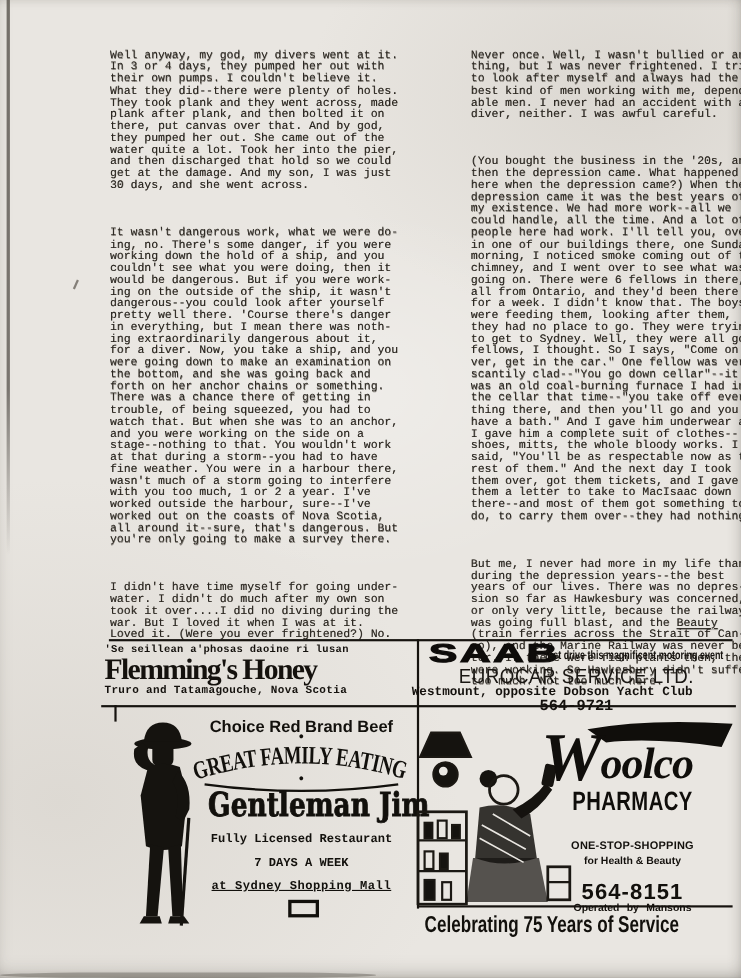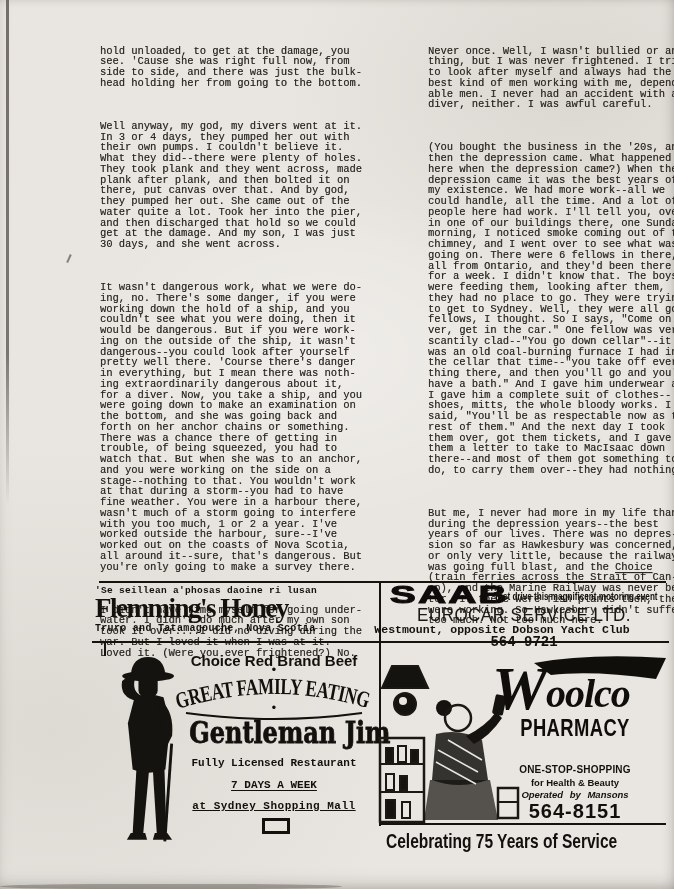--- a/index.html
+++ b/index.html
@@ -47,50 +47,46 @@
   .saab-phone{position:absolute;left:382px;top:634px;width:284px;text-align:center;font-size:14px;font-weight:bold;color:#14110d;}
 
   
   .jim-center{position:absolute;left:168px;width:212px;text-align:center;color:#12100c;}
   .jim-header{top:652px;font-family:"Liberation Sans",sans-serif;font-weight:bold;font-size:15px;white-space:nowrap;}
   .jim-bullet1{top:666px;font-size:13px;line-height:10px;}
   .jim-bullet2{top:704px;font-size:13px;line-height:10px;}
   .jim-arch{position:absolute;left:174px;top:675px;width:200px;height:46px;}
   .jim-name{top:717px;font-family:"DejaVu Serif","Liberation Serif",serif;font-weight:bold;font-size:30px;line-height:32px;transform:scaleX(.8);transform-origin:center top;white-space:nowrap;-webkit-text-stroke:.8px #12100c;}
   .jim-line1{top:757px;font-size:11px;font-weight:bold;}
-  .jim-line2{top:779px;font-size:11px;font-weight:bold;text-decoration:underline;text-underline-offset:2px;}
+  .jim-line2{top:779px;font-size:11px;font-weight:bold;text-underline-offset:2px;}
   .jim-line3{top:800px;font-size:11px;font-weight:bold;letter-spacing:.5px;text-decoration:underline;}
   .jim-rect{position:absolute;left:262px;top:818px;width:22px;height:10px;border:3.5px solid #12100c;}
   .jim-man{position:absolute;left:100px;top:654px;width:100px;height:202px;}
 
   
   .woolco-illu{position:absolute;left:378px;top:660px;width:168px;height:163px;}
   .woolco-logo{position:absolute;left:494px;top:655px;width:174px;height:62px;}
   .woolco-pharmacy{position:absolute;left:500px;top:714px;width:150px;text-align:center;font-family:"Liberation Sans",sans-serif;font-weight:900;font-size:23px;color:#0f0d0a;transform:scale(.8,1.05);transform-origin:center top;letter-spacing:.5px;white-space:nowrap;}
   .woolco-small{position:absolute;left:505px;width:140px;text-align:center;font-family:"Liberation Sans",sans-serif;font-weight:bold;color:#14110d;}
   .woolco-l1{top:764px;font-size:10px;letter-spacing:.2px;}
   .woolco-l2{top:777px;font-size:9.5px;}
-  .woolco-l3{top:789px;font-size:9.5px;word-spacing:4px;font-style:italic;}
+  .woolco-l3{top:820px;font-size:9.5px;word-spacing:4px;}
   .woolco-phone{position:absolute;left:505px;top:800px;width:140px;text-align:center;font-family:"Liberation Sans",sans-serif;font-weight:bold;font-size:20px;letter-spacing:1px;color:#12100c;}
   .woolco-footer{position:absolute;left:386px;top:829px;font-family:"Liberation Sans",sans-serif;font-weight:bold;font-size:21px;color:#12100c;transform:scaleX(.74);transform-origin:left top;white-space:nowrap;}
 </style>
 </head>
 <body>
 
 <div class="page">
 
   <div class="edge-line"></div>
   <div class="bottom-smudge"></div>
   <div class="tick-mark"></div>
 
   <div class="col col-left">
-    <p>hold unloaded, to get at the damage, you
-see. 'Cause she was right full now, from
-side to side, and there was just the bulk-
-head holding her from going to the bottom.</p>
     <p>Well anyway, my god, my divers went at it.
 In 3 or 4 days, they pumped her out with
 their own pumps. I couldn't believe it.
 What they did--there were plenty of holes.
 They took plank and they went across, made
 plank after plank, and then bolted it on
 there, put canvas over that. And by god,
 they pumped her out. She came out of the
 water quite a lot. Took her into the pier,
 and then discharged that hold so we could
@@ -165,21 +161,21 @@
 rest of them." And the next day I took
 them over, got them tickets, and I gave
 them a letter to take to MacIsaac down
 there--and most of them got something to
 do, to carry them over--they had nothing.</p>
     <p><span>But me, I never had more in my life than
 during the depression years--the best
 years of our lives. There was no depres-
 sion so far as Hawkesbury was concerned,
 or only very little, because the railway
-was going full blast, and the </span><u>Choice</u><span>
+was going full blast, and the </span><u>Beauty</u><span>
 (train ferries across the Strait of Can-
 so), and the Marine Railway was never bet-
 ter. If there were fish plants then, they
 were working. So Hawkesbury didn't suffer
 too much. Not too much here.</span></p>
   </div>
 
   <div class="rule rule-top"></div>
   <div class="rule rule-mid"></div>
   <div class="rule v-divider"></div>

